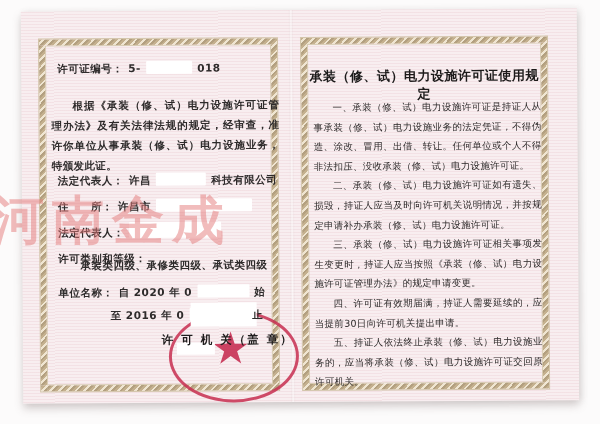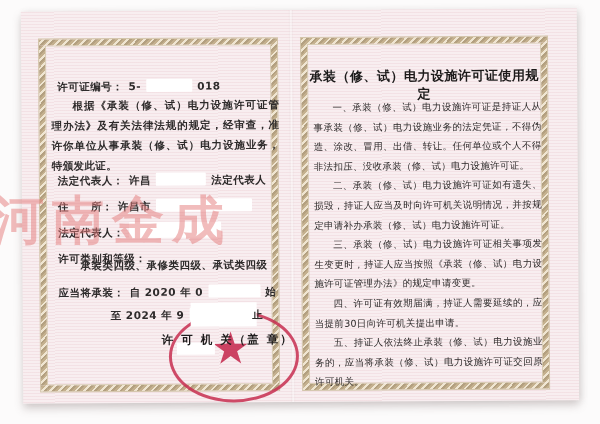--- a/index.html
+++ b/index.html
@@ -85,60 +85,60 @@
 </head>
 <body>
 
 <div class="photo">
   <div class="cert">
 
     <div class="frame frame-left"></div>
     <div class="frame frame-right"></div>
     <div class="fold"></div>
 
-    <div class="abs z-text" style="left:36px;top:64px;">
+    <div class="abs z-text" style="left:36px;top:46px;">
       <span class="lbl">许可证编号：</span>
       <span class="val">5-</span>
       <span class="gap" style="width:46px;height:13px;"></span>
       <span class="val">018</span>
     </div>
 
     <div class="abs intro z-text" style="left:30px;top:84px;width:228px;">根据《承装（修、试）电力设施许可证管理办法》及有关法律法规的规定，经审查，准许你单位从事承装（修、试）电力设施业务，特颁发此证。</div>
 
     <div class="abs z-text" style="left:36px;top:158px;">
       <span class="lbl">法定代表人：</span>
       <span class="val">许昌</span>
       <span class="gap" style="width:50px;height:13px;"></span>
-      <span class="val">法定代表人</span>
+      <span class="val">科技有限公司</span>
     </div>
 
     <div class="abs z-text" style="left:36px;top:184px;">
       <span class="lbl">住　　所：</span>
       <span class="val">许昌市</span>
       <span class="gap" style="width:96px;height:13px;"></span>
     </div>
 
     <div class="abs z-text" style="left:36px;top:210px;">
       <span class="lbl">法定代表人：</span>
       <span class="gap" style="width:92px;height:16px;"></span>
     </div>
 
     <div class="abs z-text" style="left:36px;top:236px;">
       <span class="lbl">许可类别和等级：</span>
     </div>
     <div class="abs z-text val" style="left:58px;top:248px;width:202px;font-size:10.5px;">承装类四级、承修类四级、承试类四级</div>
 
     <div class="abs z-text" style="left:36px;top:270px;">
-      <span class="lbl">应当将承装：</span>
+      <span class="lbl">单位名称：</span>
       <span class="val">自 2020 年 0</span>
       <span class="gap" style="width:52px;height:13px;"></span>
       <span class="val">始</span>
     </div>
     <div class="abs z-text" style="left:88px;top:293px;">
-      <span class="val">至 2024 年 9</span>
+      <span class="val">至 2016 年 0</span>
       <span class="gap" style="width:58px;height:13px;"></span>
       <span class="val">止</span>
     </div>
 
     <div class="seal-circle z-seal"></div>
     <div class="seal-star z-seal">★</div>
     <div class="patch z-patch" style="left:168px;top:292px;width:66px;height:24px;"></div>
     <div class="patch z-patch" style="left:154px;top:332px;width:38px;height:12px;"></div>
 
     <div class="seal-authority z-text">许 可 机 关（盖 章）</div>

